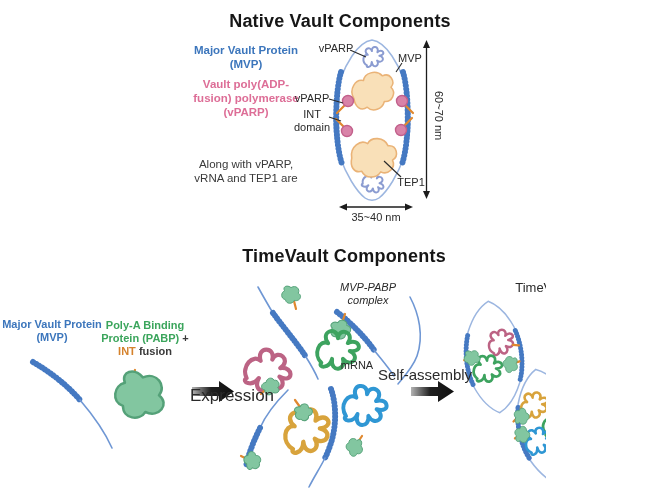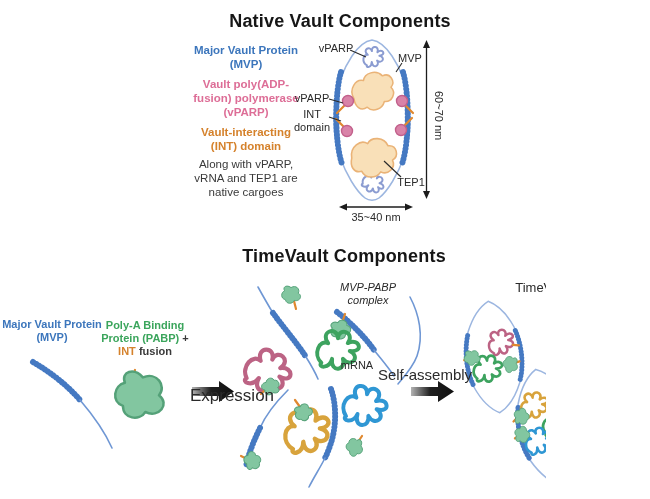--- a/index.html
+++ b/index.html
@@ -178,28 +178,23 @@
 
 <div class="lbl b c-blue sz12" style="left:246px;top:44px;">
   <div>Major Vault Protein</div>
       <div>(MVP)</div>
 </div>
 <div class="lbl b c-pink sz12" style="left:246px;top:78px;">
   <div>Vault poly(ADP-</div>
       <div>fusion) polymerase</div>
       <div>(vPARP)</div>
 </div>
-<div class="lbl b c-orange sz12" style="left:246px;top:126px;">
-  <div>Vault-interacting</div>
-      <div>(INT) domain</div>
-</div>
 <div class="lbl c-note sz12" style="left:246px;top:158px;">
   <div>Along with vPARP,</div>
       <div>vRNA and TEP1 are</div>
-      <div>native cargoes</div>
 </div>
 
 <div class="lbl" style="left:336px;top:42px;">vPARP</div>
 <div class="lbl" style="left:410px;top:52px;">MVP</div>
 <div class="lbl" style="left:312px;top:92px;">vPARP</div>
 <div class="lbl" style="left:312px;top:108px;">
   <div>INT</div>
       <div>domain</div>
 </div>
 <div class="lbl" style="left:411px;top:176px;">TEP1</div>

